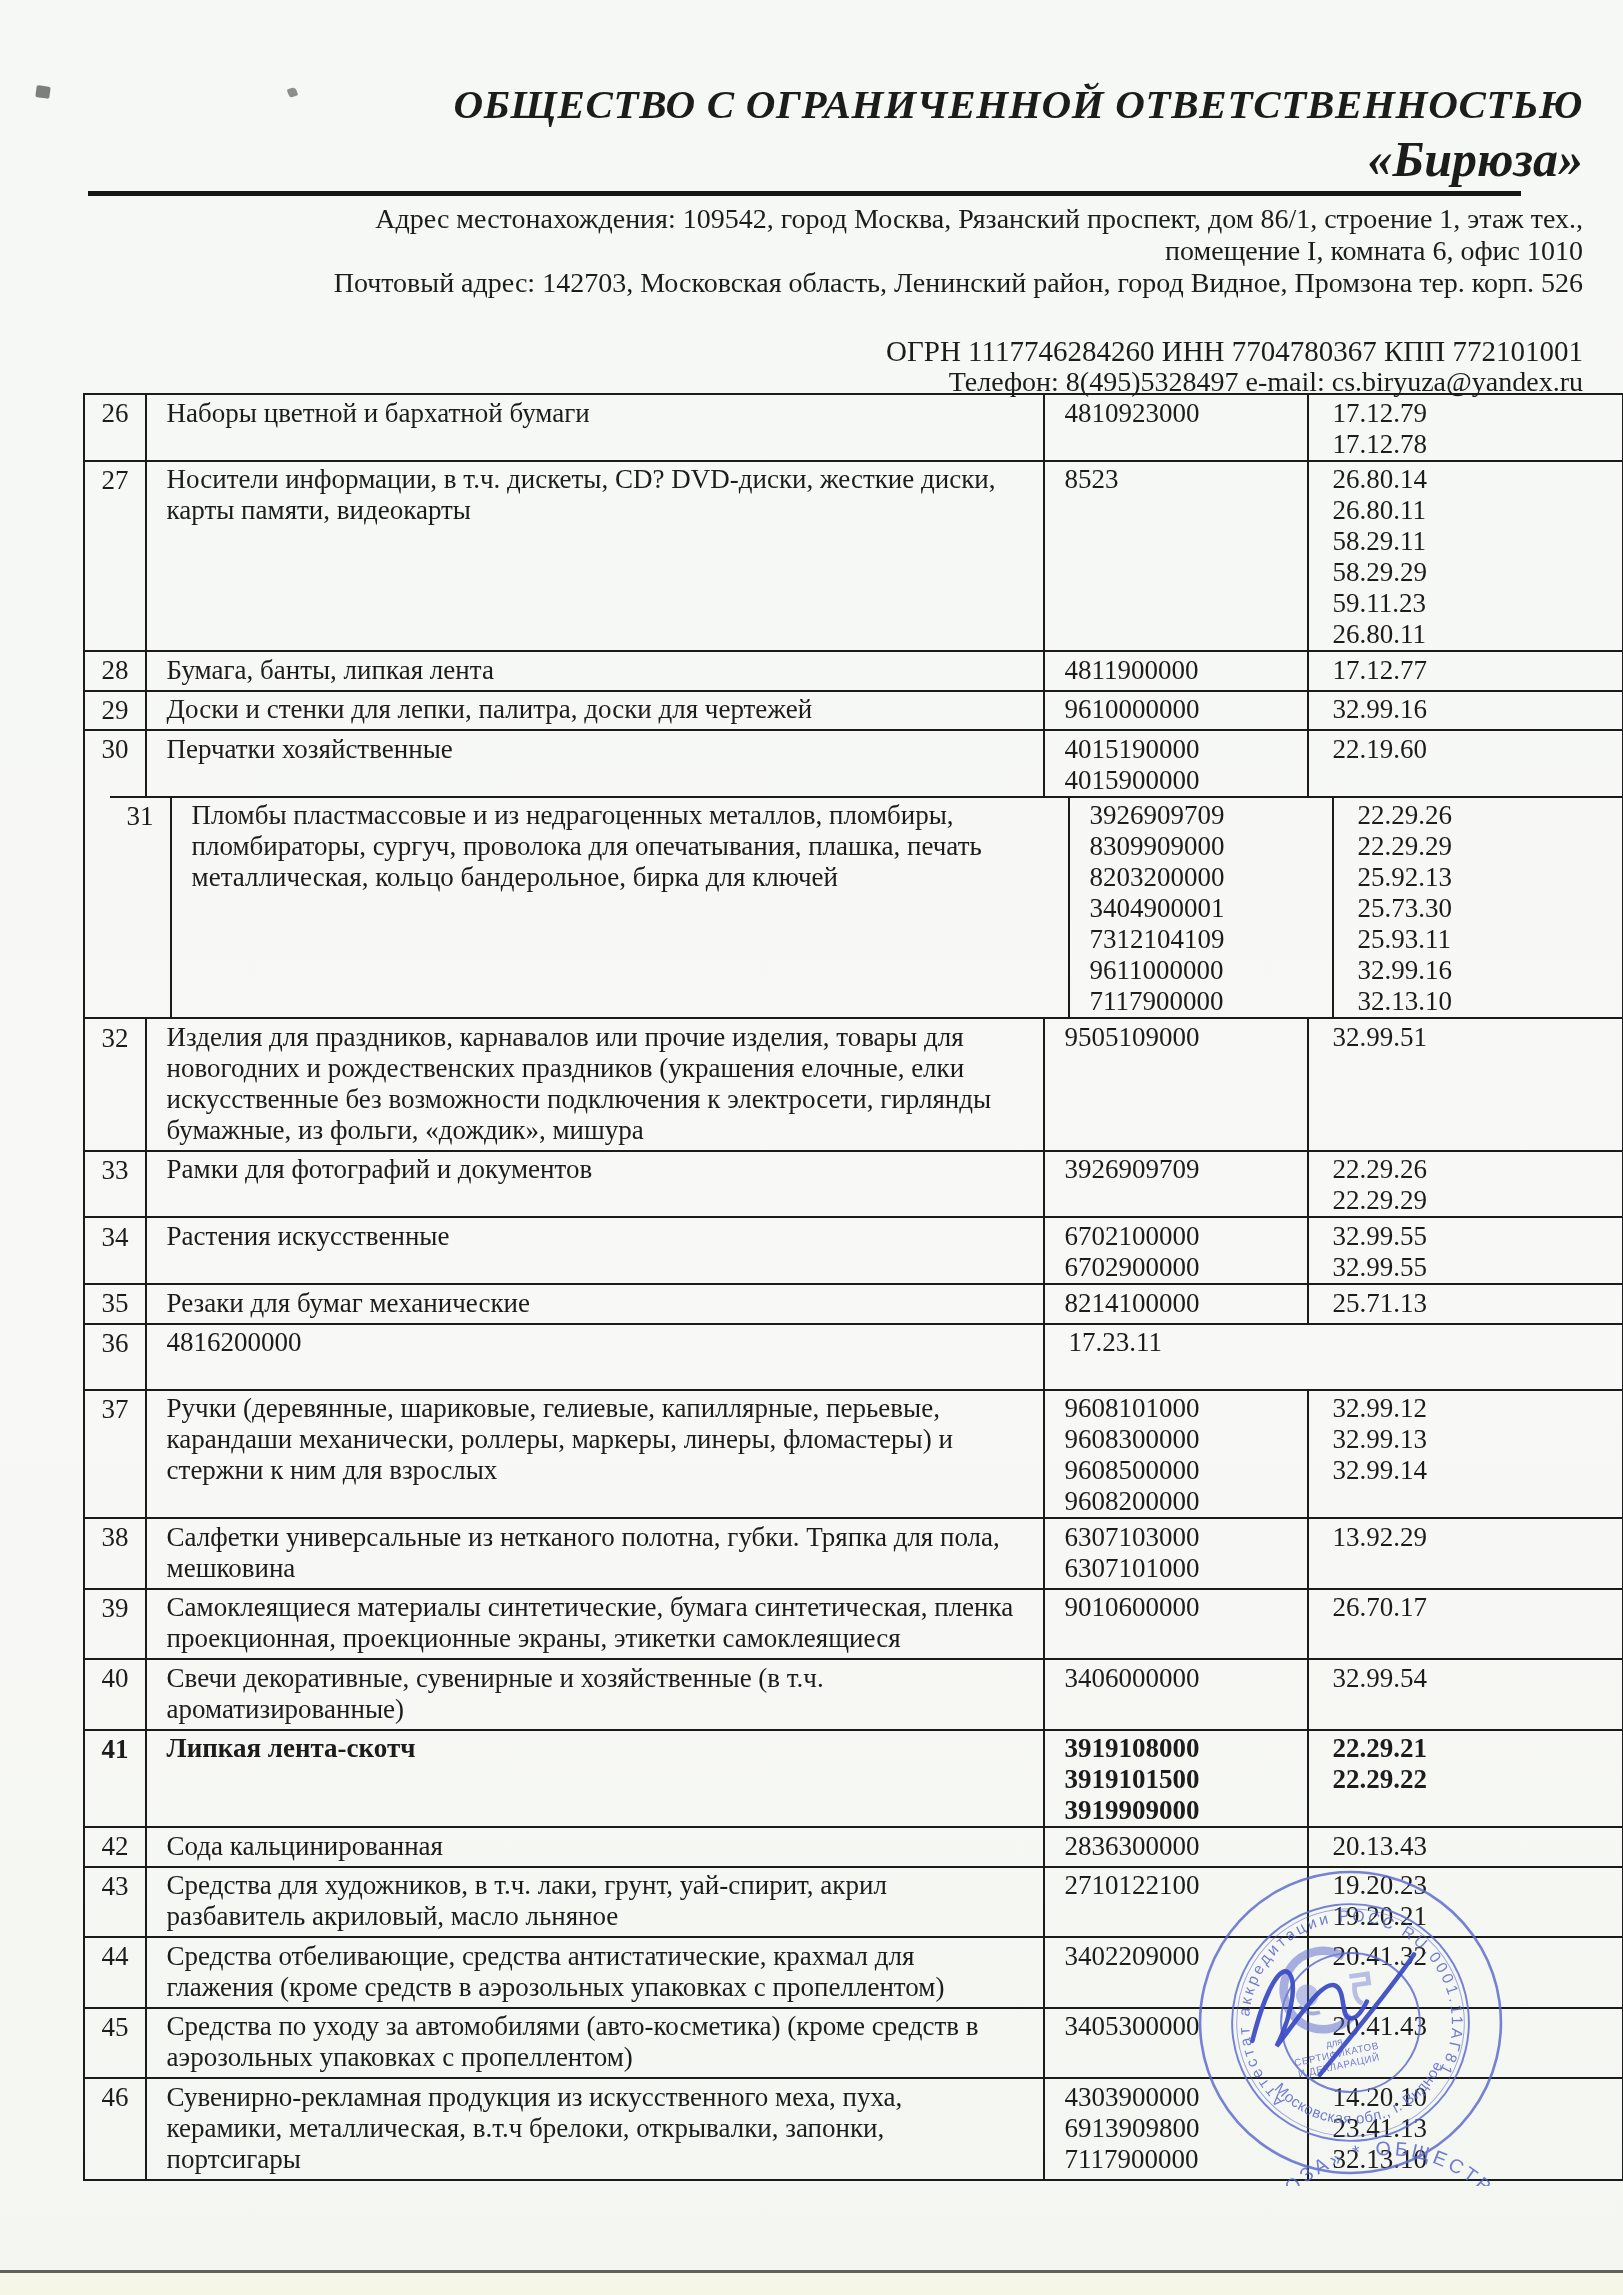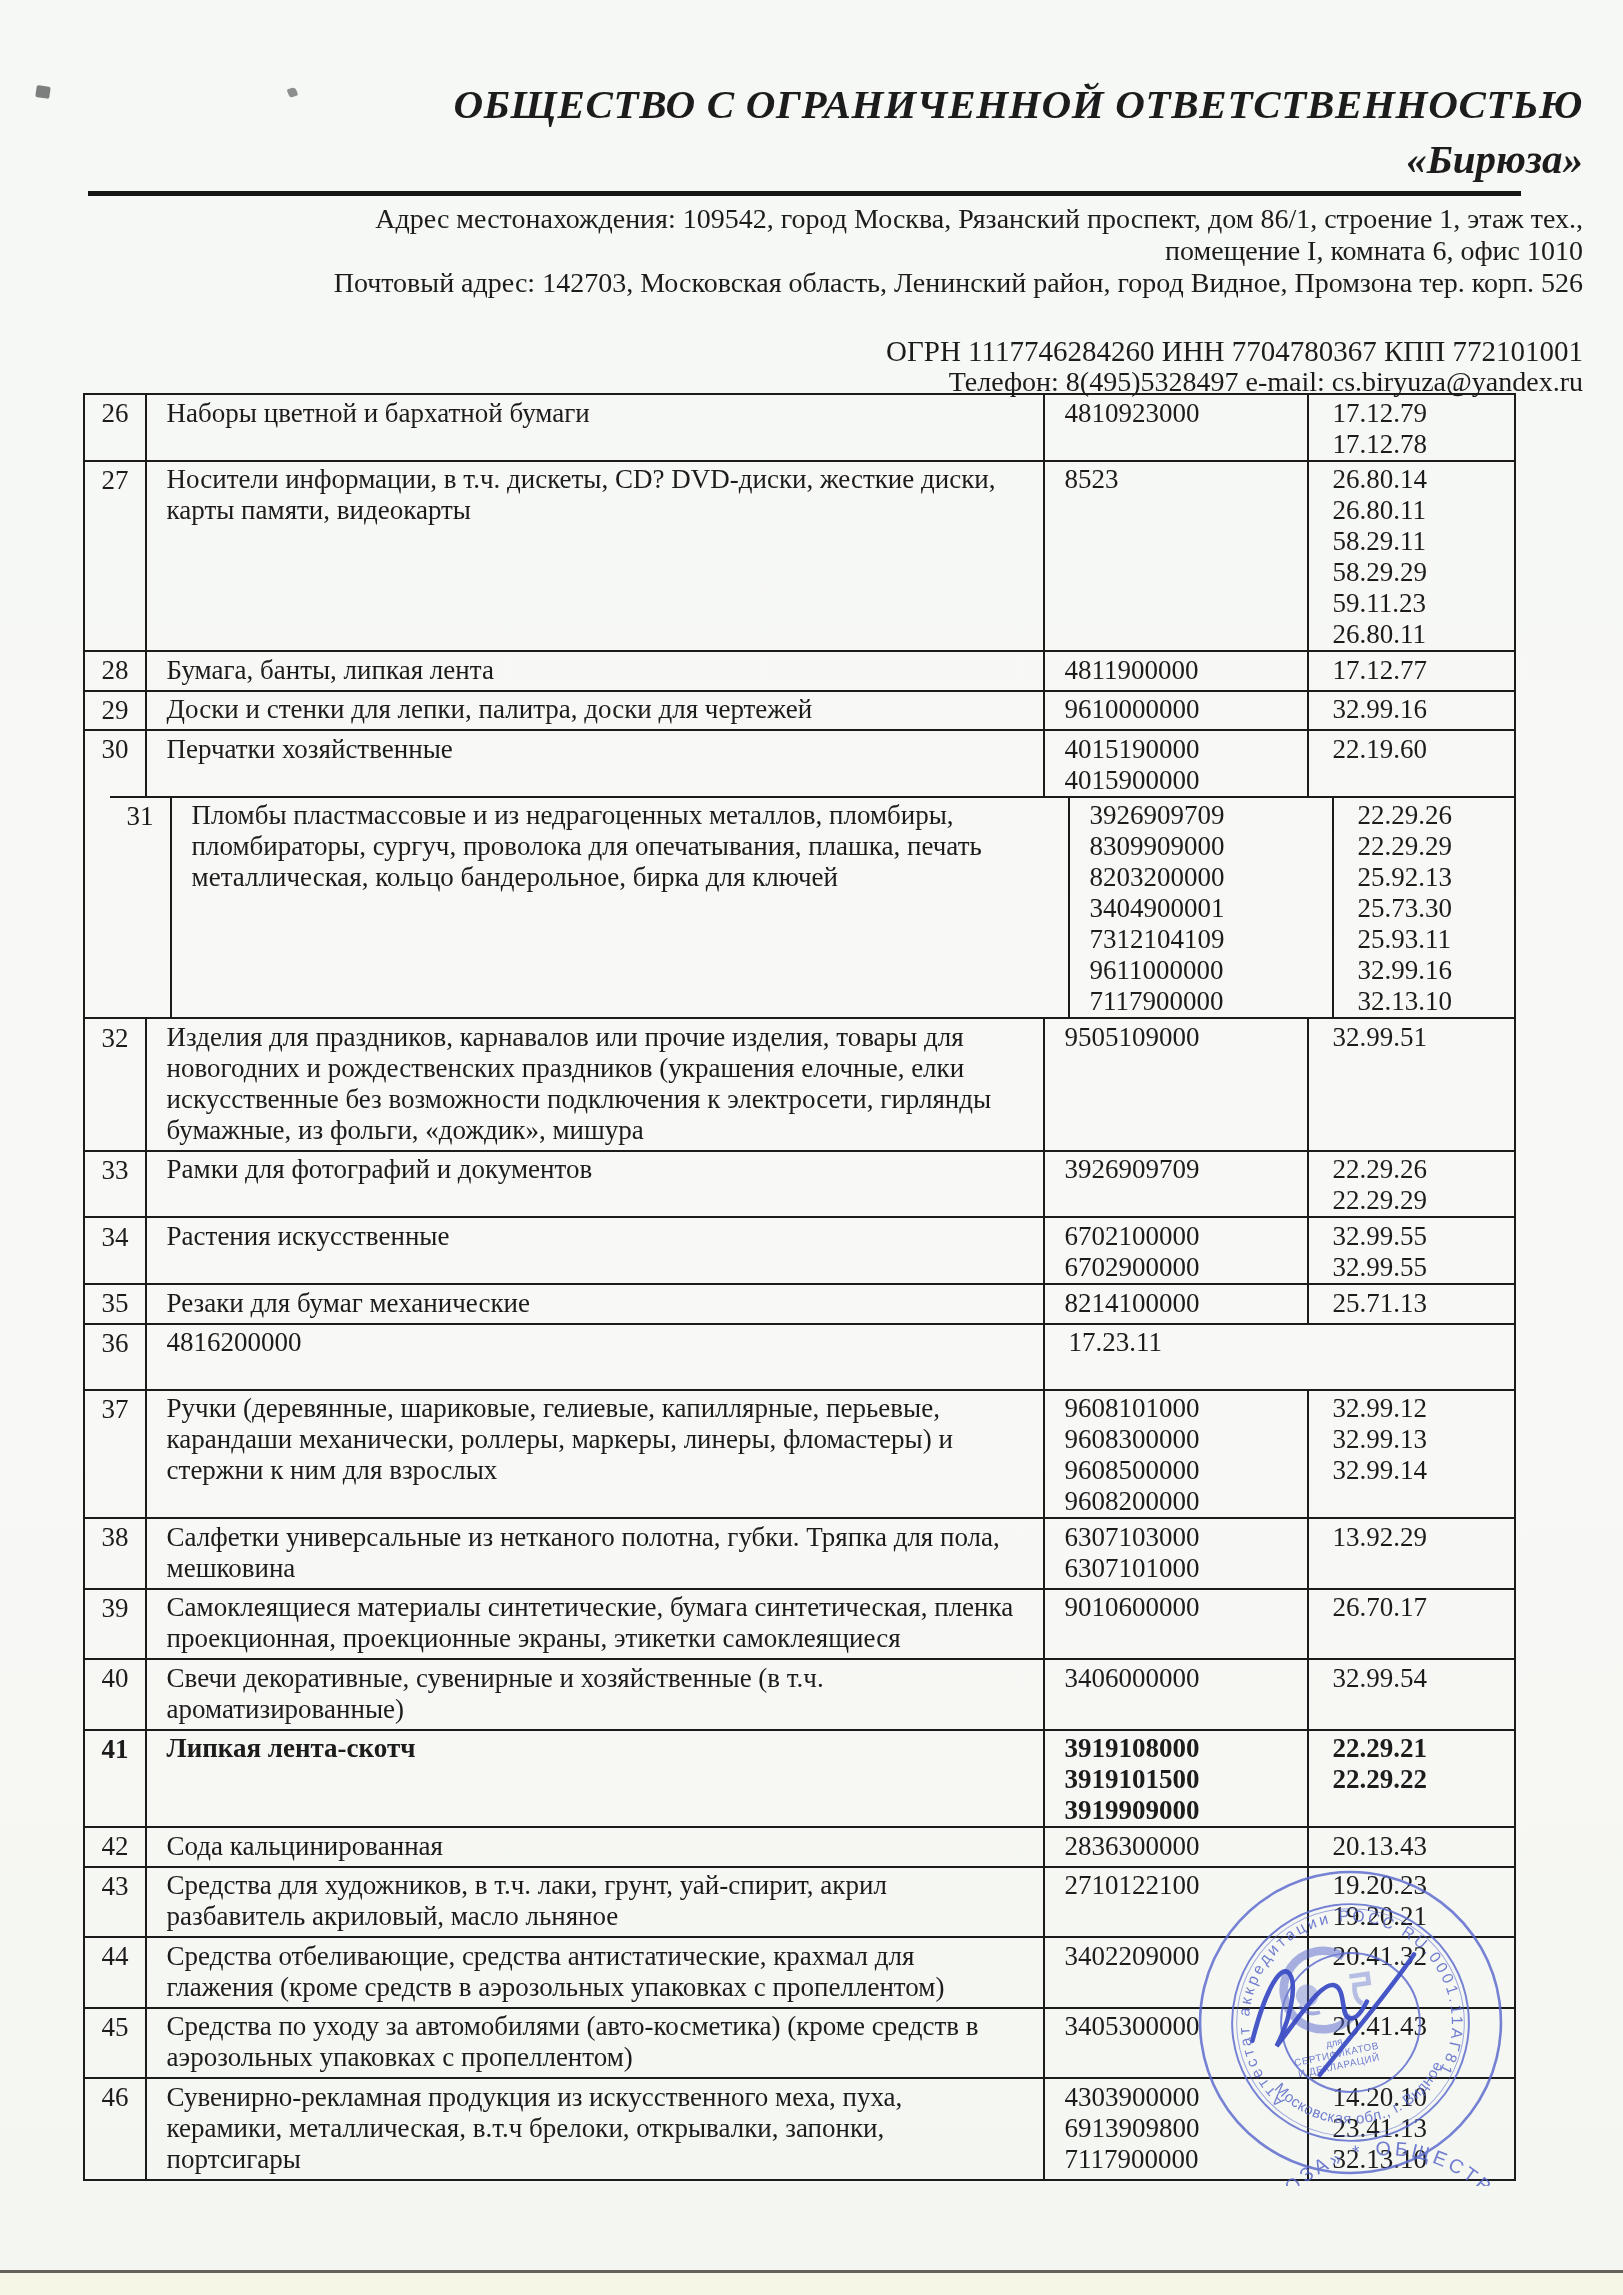--- a/index.html
+++ b/index.html
@@ -15,30 +15,30 @@
     position:absolute;inset:0;
     background:linear-gradient(180deg,#f6f8f5 0%,#f8f9f6 60%,#f4f6f1 99%,#efefe2 100%);
   }
   
   .speck1{position:absolute;left:36px;top:86px;width:14.4px;height:11.8px;background:#7d7f7e;border-radius:2px;transform:rotate(8deg);}
   .speck2{position:absolute;left:288px;top:88px;width:8.5px;height:9.2px;background:#8d8f8e;border-radius:1.3px 3.9px 1.3px 3.9px;transform:rotate(-20deg);}
 
   
   .letterhead{position:absolute;left:26px;top:0;width:1557px;text-align:right;}
   .org-type{margin-top:81px;font-size:41px;line-height:46px;font-weight:bold;font-style:italic;letter-spacing:0.7px;}
-  .org-name{margin-top:10.5px;font-size:41px;line-height:43px;font-weight:bold;font-style:italic;}
+  .org-name{margin-top:10.5px;font-size:50px;line-height:43px;font-weight:bold;font-style:italic;}
   .head-rule{margin:10.5px auto 0 auto;width:1433px;height:4.6px;background:#161616;}
   .addr{font-size:28px;line-height:32px;}
   .addr.first{margin-top:7.9px;}
   .reg-line{margin-top:37px;font-size:29px;line-height:30px;}
   .tel-line{font-size:28px;line-height:31px;}
 
   
   .ptable{
-    position:absolute;left:83px;top:393px;width:1433px;
+    position:absolute;left:83px;top:393px;width:1541px;
     border:2px solid #1b1b1b;border-top-width:2.6px;
     box-sizing:border-box;
     background:transparent;
   }
   .trow{display:grid;grid-template-columns:60px 898px 264px 1fr;border-top:2px solid #1b1b1b;}
   .trow:first-child{border-top:none;}
   .cell{font-size:27px;line-height:31px;padding-top:2.6px;box-sizing:border-box;}
   .cell.num{text-align:center;padding-top:3.3px;}
   .cell.desc{border-left:2px solid #1b1b1b;padding-left:19.6px;padding-right:19px;padding-bottom:3.9px;}
   .cell.codes{border-left:2px solid #1b1b1b;padding-left:19.6px;}

